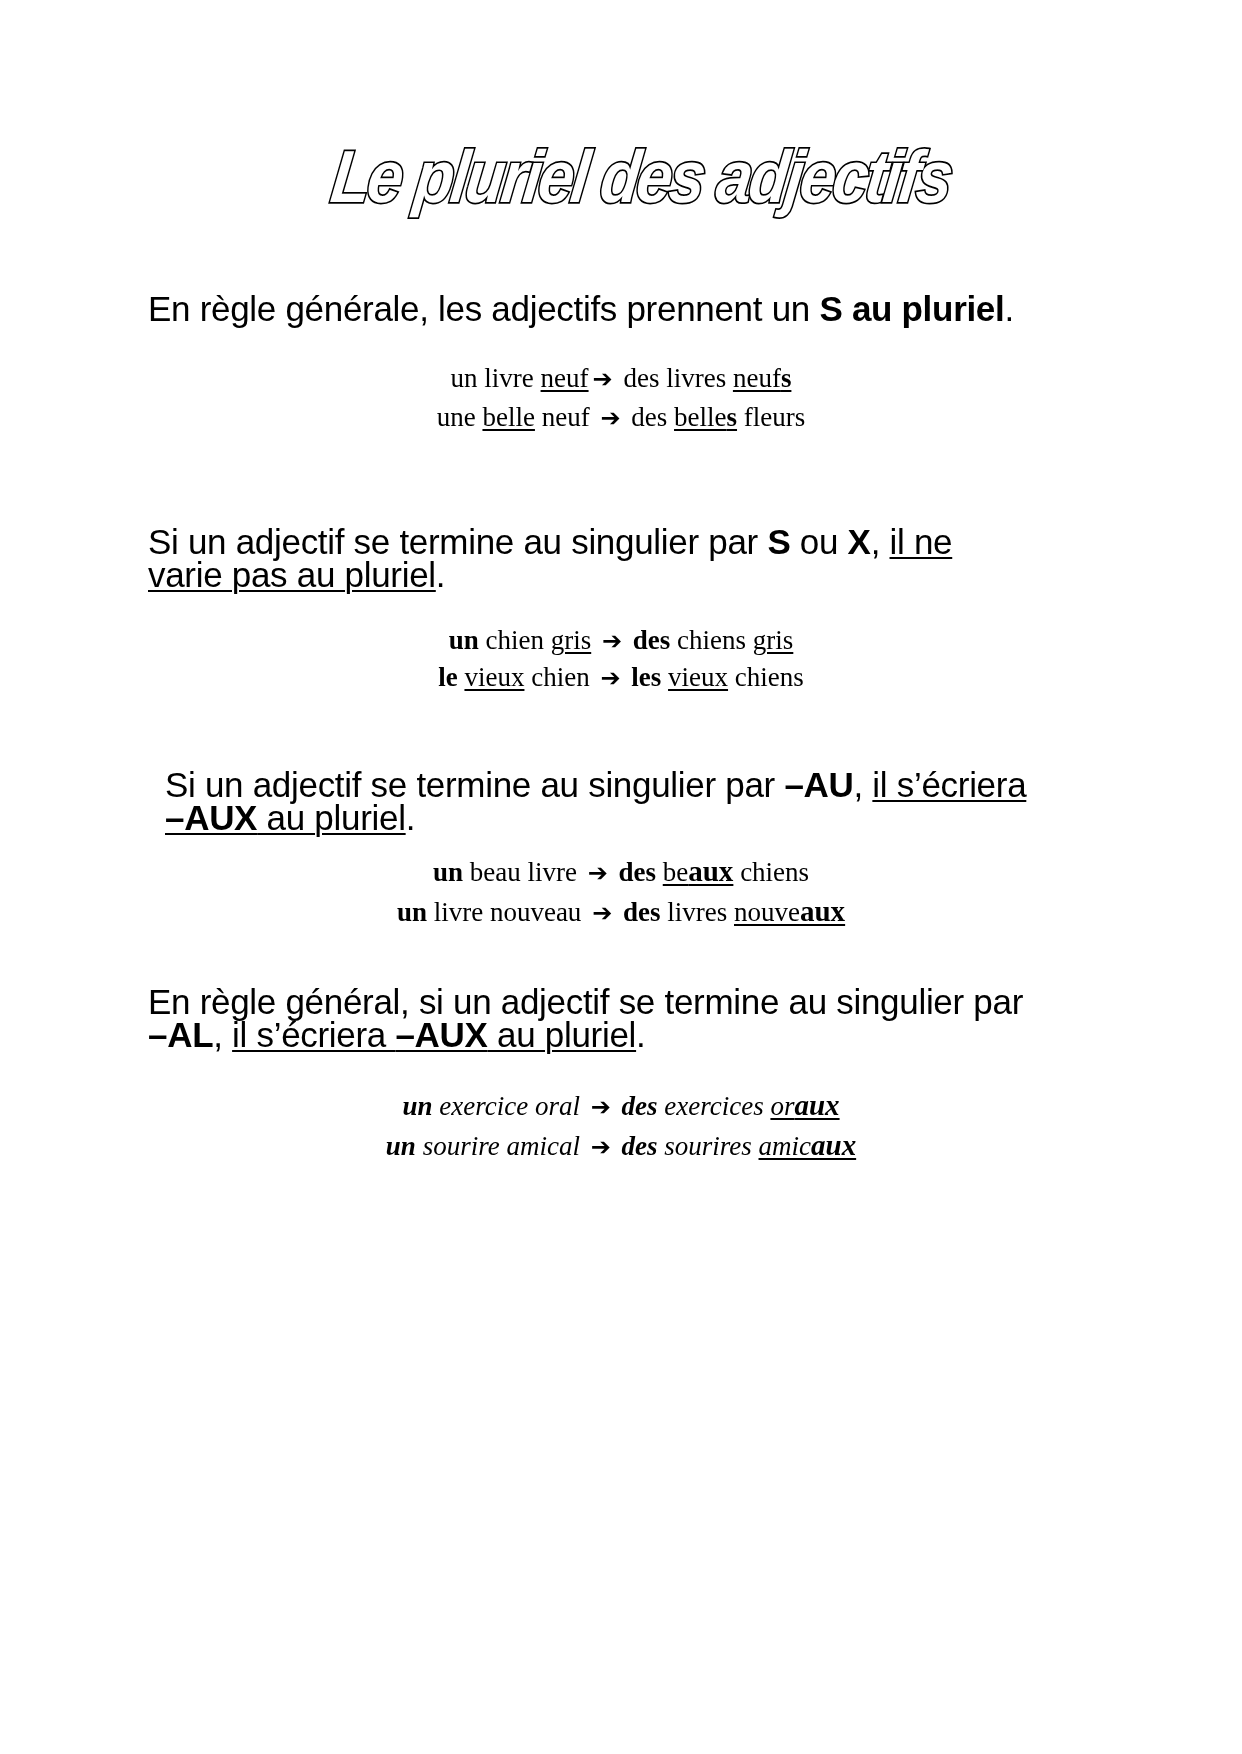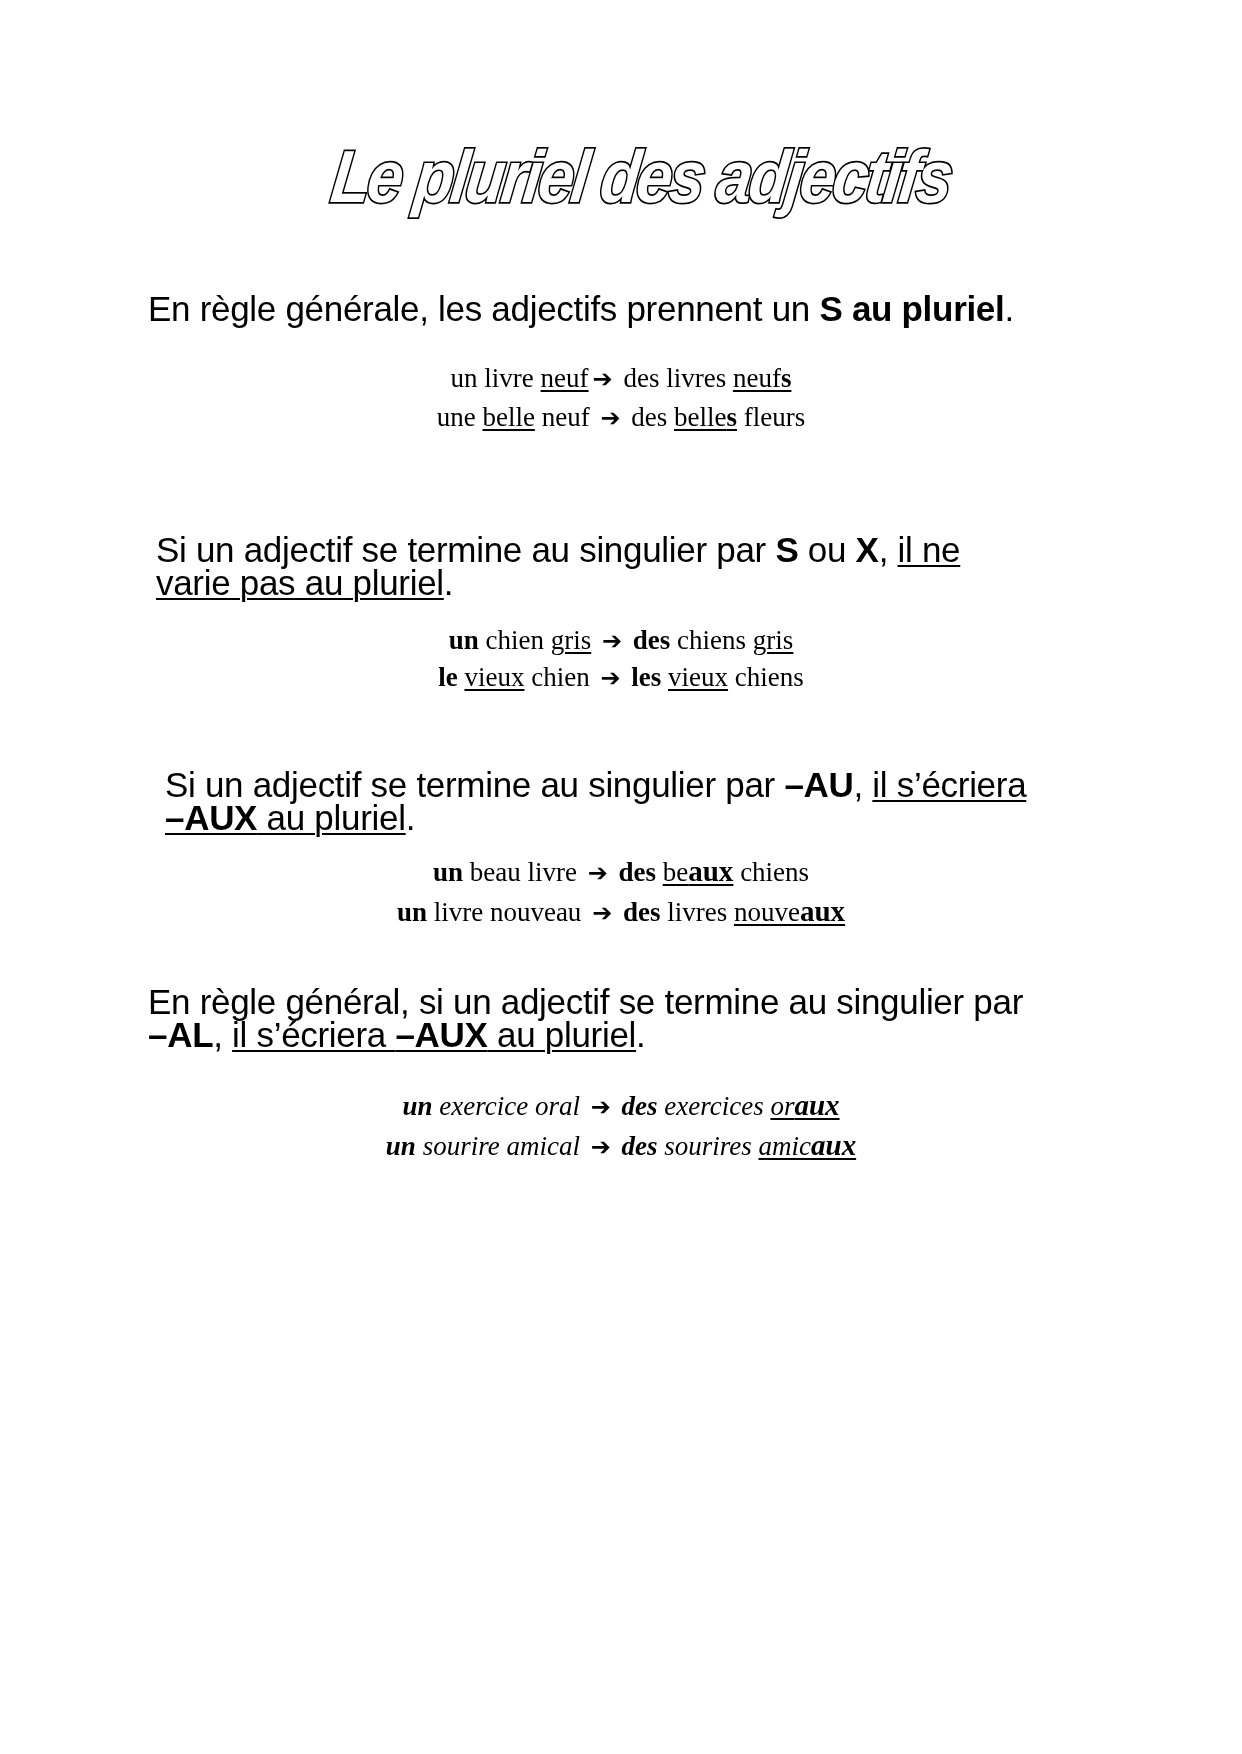--- a/index.html
+++ b/index.html
@@ -63,21 +63,21 @@
   <div class="title-wrap">
     <span class="title">Le pluriel des adjectifs</span>
   </div>
 
   <p class="rule" id="rule-1" style="margin:0"><span class="">En règle générale, les adjectifs prennent un </span><span class="b">S au pluriel</span><span class="">.</span></p>
   <div class="examples" id="ex-1">
     <span class="ex-line"><span class="">un livre </span><span class="u">neuf</span><span class="arrow">➔</span><span class=""> des livres </span><span class="u">neuf</span><span class="b u">s</span></span>
     <span class="ex-line"><span class="">une </span><span class="u">belle</span><span class=""> neuf </span><span class="arrow">➔</span><span class=""> des </span><span class="u">belle</span><span class="b u">s</span><span class=""> fleurs</span></span>
   </div>
 
-  <p class="rule" id="rule-2" style="margin:8px"><span class="">Si un adjectif se termine au singulier par </span><span class="b">S</span><span class=""> ou </span><span class="b">X</span><span class="">, </span><span class="u">il ne varie pas au pluriel</span><span class="">.</span></p>
+  <p class="rule" id="rule-2" style="margin:0"><span class="">Si un adjectif se termine au singulier par </span><span class="b">S</span><span class=""> ou </span><span class="b">X</span><span class="">, </span><span class="u">il ne varie pas au pluriel</span><span class="">.</span></p>
   <div class="examples" id="ex-2">
     <span class="ex-line"><span class="b">un</span><span class=""> chien </span><span class="u">gris</span><span class=""> </span><span class="arrow">➔</span><span class=""> </span><span class="b">des</span><span class=""> chiens </span><span class="u">gris</span></span>
     <span class="ex-line"><span class="b">le</span><span class=""> </span><span class="u">vieux</span><span class=""> chien </span><span class="arrow">➔</span><span class=""> </span><span class="b">les</span><span class=""> </span><span class="u">vieux</span><span class=""> chiens</span></span>
   </div>
 
   <p class="rule" id="rule-3" style="margin:17px"><span class="">Si un adjectif se termine au singulier par </span><span class="b">–AU</span><span class="">,  </span><span class="u">il s’écriera </span><span class="b u">–AUX</span><span class="u"> au pluriel</span><span class="">.</span></p>
   <div class="examples" id="ex-3">
     <span class="ex-line"><span class="b">un</span><span class=""> beau livre </span><span class="arrow">➔</span><span class=""> </span><span class="b">des</span><span class=""> </span><span class="u">be</span><span class="b u big">aux</span><span class=""> chiens</span></span>
     <span class="ex-line"><span class="b">un</span><span class=""> livre nouveau </span><span class="arrow">➔</span><span class=""> </span><span class="b">des</span><span class=""> livres </span><span class="u">nouve</span><span class="b u big">aux</span></span>
   </div>

